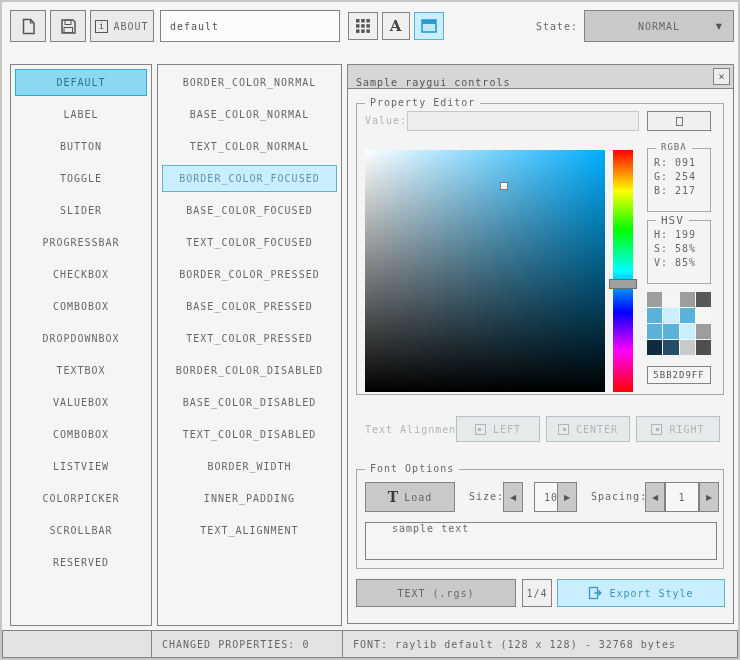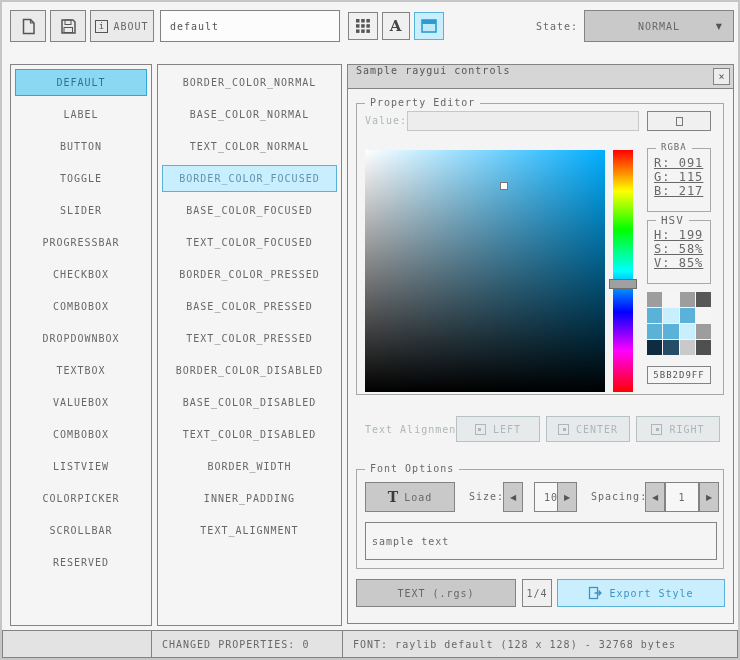--- a/index.html
+++ b/index.html
@@ -14,42 +14,42 @@
   .btn.active-tool{background:var(--accent_light,#c9effe);border-color:var(--accent,#5bb2d9);}
   .tinput{border:1px solid #838383;background:#fcfcfc;font:inherit;color:#555;padding:0 9px;letter-spacing:1px;}
   .dropdown{background:#c9c9c9;border:1px solid #838383;display:flex;align-items:center;justify-content:center;letter-spacing:1px;position:absolute;}
   .sans{font-family:"DejaVu Sans","Liberation Sans",sans-serif;}
   .dd-arrow{position:absolute;right:10px;top:50%;transform:translateY(-50%);font-size:8px;color:#555;}
   .list-panel{border:1px solid #838383;background:#f5f5f5;padding:4px;position:absolute;}
   .list-item{height:27px;margin-bottom:5px;display:flex;align-items:center;justify-content:center;letter-spacing:1px;border:1px solid transparent;}
   [data-name="controls-list"] .list-item.selected{background:var(--list_selected_bg,#8bd8f3);border-color:var(--list_selected_border,#2fa8d5);color:#33718e;}
   [data-name="properties-list"] .list-item.selected{background:var(--accent_light,#c9effe);border-color:var(--accent,#5bb2d9);color:#5e93b0;}
   .window{border:1px solid #838383;background:#f4f4f4;position:absolute;}
-  .titlebar{position:relative;height:24px;background:#d6d6d6;border-bottom:1px solid #838383;display:flex;align-items:flex-start;padding:0 8px;color:#555;letter-spacing:1px;}
+  .titlebar{position:relative;height:24px;background:#d6d6d6;border-bottom:1px solid #838383;display:flex;align-items:flex-end;padding:0 8px;color:#555;letter-spacing:1px;}
   .close-btn{position:absolute;right:3px;top:3px;width:17px;height:17px;border:1px solid #838383;background:#ededed;color:#555;display:flex;align-items:center;justify-content:center;font:inherit;}
   .gbox{position:absolute;border:1px solid #a8a8a8;}
   .gb-label{position:absolute;top:-7px;left:8px;background:#f4f4f4;padding:0 5px;letter-spacing:1px;white-space:nowrap;}
-  .gb-line{font-size:12px;line-height:14px;padding-left:6px;letter-spacing:1px;color:#686868;text-decoration:underline;}
+  .gb-line{font-size:10px;line-height:14px;padding-left:6px;letter-spacing:1px;color:#686868;}
   .dinput{background:#ededed;border:1px solid #c6c6c6;position:absolute;}
   .dim{color:#aeb7b8;}
   .svsq{position:absolute;}
   .sv-cursor{position:absolute;width:8px;height:8px;background:#fff;border:1px solid #777;transform:translate(-4px,-4px);}
   .huebar{position:absolute;background:linear-gradient(to bottom,#f00 0%,#ff0 17%,#0f0 33%,#0ff 50%,#00f 67%,#f0f 83%,#f00 100%);}
   .hue-handle{position:absolute;left:-4px;width:28px;height:10px;background:#a0a0a0;border:1px solid #6e6e6e;transform:translateY(-5px);}
   .swgrid{position:absolute;display:grid;grid-template-columns:repeat(4,1fr);gap:1px;}
   .swatch{height:15px;}
   .hexbox{position:absolute;border:1px solid #838383;background:#f5f5f5;display:flex;align-items:center;justify-content:center;font-size:9px;letter-spacing:1px;color:#555;}
   .albtn{position:absolute;display:flex;align-items:center;justify-content:center;gap:7px;background:#e7eaea;border:1px solid #b5c1c2;color:#aeb7b8;font:inherit;letter-spacing:1px;}
   .align-ic{position:relative;width:11px;height:11px;border:1px solid #aeb7b8;display:inline-block;}
   .align-ic i{position:absolute;top:3px;width:3px;height:3px;background:#aeb7b8;}
   .ic-left i{left:2px}.ic-center i{left:4px}.ic-right i{right:2px}
   .sbtn{position:absolute;background:#c9c9c9;border:1px solid #838383;display:flex;align-items:center;justify-content:center;}
   .sbtn .ar{font-size:8px;color:#555;}
   .vbox{position:absolute;background:#f7f7f7;border:1px solid #838383;display:flex;align-items:center;justify-content:center;letter-spacing:1px;}
-  .samplebox{position:absolute;border:1px solid #838383;background:#f5f5f5;display:flex;align-items:center;padding:0 6px;letter-spacing:1px;}
+  .samplebox{position:absolute;border:1px solid #838383;background:#f5f5f5;display:flex;align-items:flex-start;padding:0 26px;letter-spacing:1px;}
   .export-btn{position:absolute;background:var(--accent_light,#c9effe);border:1px solid var(--accent,#5bb2d9);color:#3f94c2;display:flex;align-items:center;justify-content:center;gap:7px;font:inherit;letter-spacing:1px;}
   .statusbar{position:absolute;background:#e3e3e3;border:1px solid #838383;display:flex;align-items:center;padding:0 10px;letter-spacing:1px;color:#686868;}
   .info-ic{width:13px;height:13px;border:1px solid #555;color:#555;display:flex;align-items:center;justify-content:center;font-size:9px;}
   .font-a{font-family:"DejaVu Serif","Liberation Serif",serif;font-size:15px;font-weight:bold;color:#444;}
   .t-glyph{font-family:"DejaVu Serif","Liberation Serif",serif;font-size:14px;font-weight:bold;color:#3a3a3a;}
   .mini-sq{width:7px;height:9px;border:1px solid #777;display:inline-block;}
 </style>
 </head>
 <body>
 
@@ -159,21 +159,21 @@
         <div class="sv-cursor" data-name="sv-cursor" style="left: 58%; top: 15%;"></div>
       </div>
 
       <div class="huebar" style="left:256px;top:46px;width:20px;height:242px" data-name="hue-bar">
         <div class="hue-handle" data-name="hue-slider-handle" style="top: 55.2778%;"></div>
       </div>
 
       <div class="gbox" style="left:290px;top:44px;width:64px;height:64px;padding-top:7px" data-name="rgba-group">
         <span class="gb-label" style="font-size:9px" data-name="rgba-group-label">RGBA</span>
         <div class="gb-line" data-name="rgba-r-value">R: 091</div>
-        <div class="gb-line" data-name="rgba-g-value">G: 115</div>
+        <div class="gb-line" data-name="rgba-g-value">G: 254</div>
         <div class="gb-line" data-name="rgba-b-value">B: 217</div>
       </div>
 
       <div class="gbox" style="left:290px;top:116px;width:64px;height:64px;padding-top:7px" data-name="hsv-group">
         <span class="gb-label" style="font-size:11px" data-name="hsv-group-label">HSV</span>
         <div class="gb-line" data-name="hsv-h-value">H: 199</div>
         <div class="gb-line" data-name="hsv-s-value">S: 58%</div>
         <div class="gb-line" data-name="hsv-v-value">V: 85%</div>
       </div>
 

